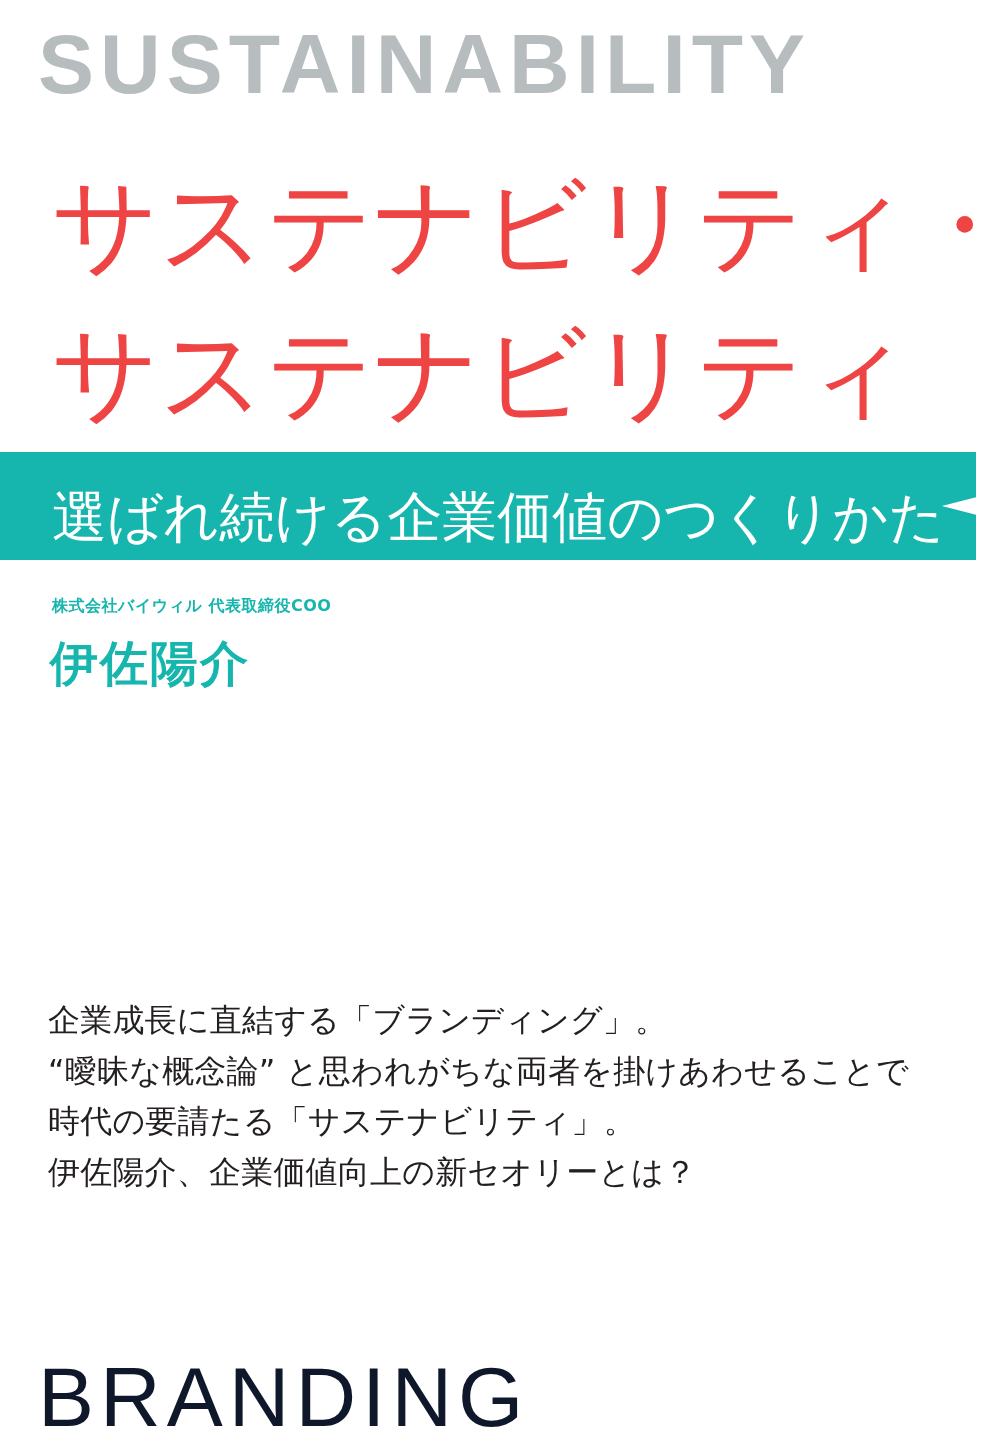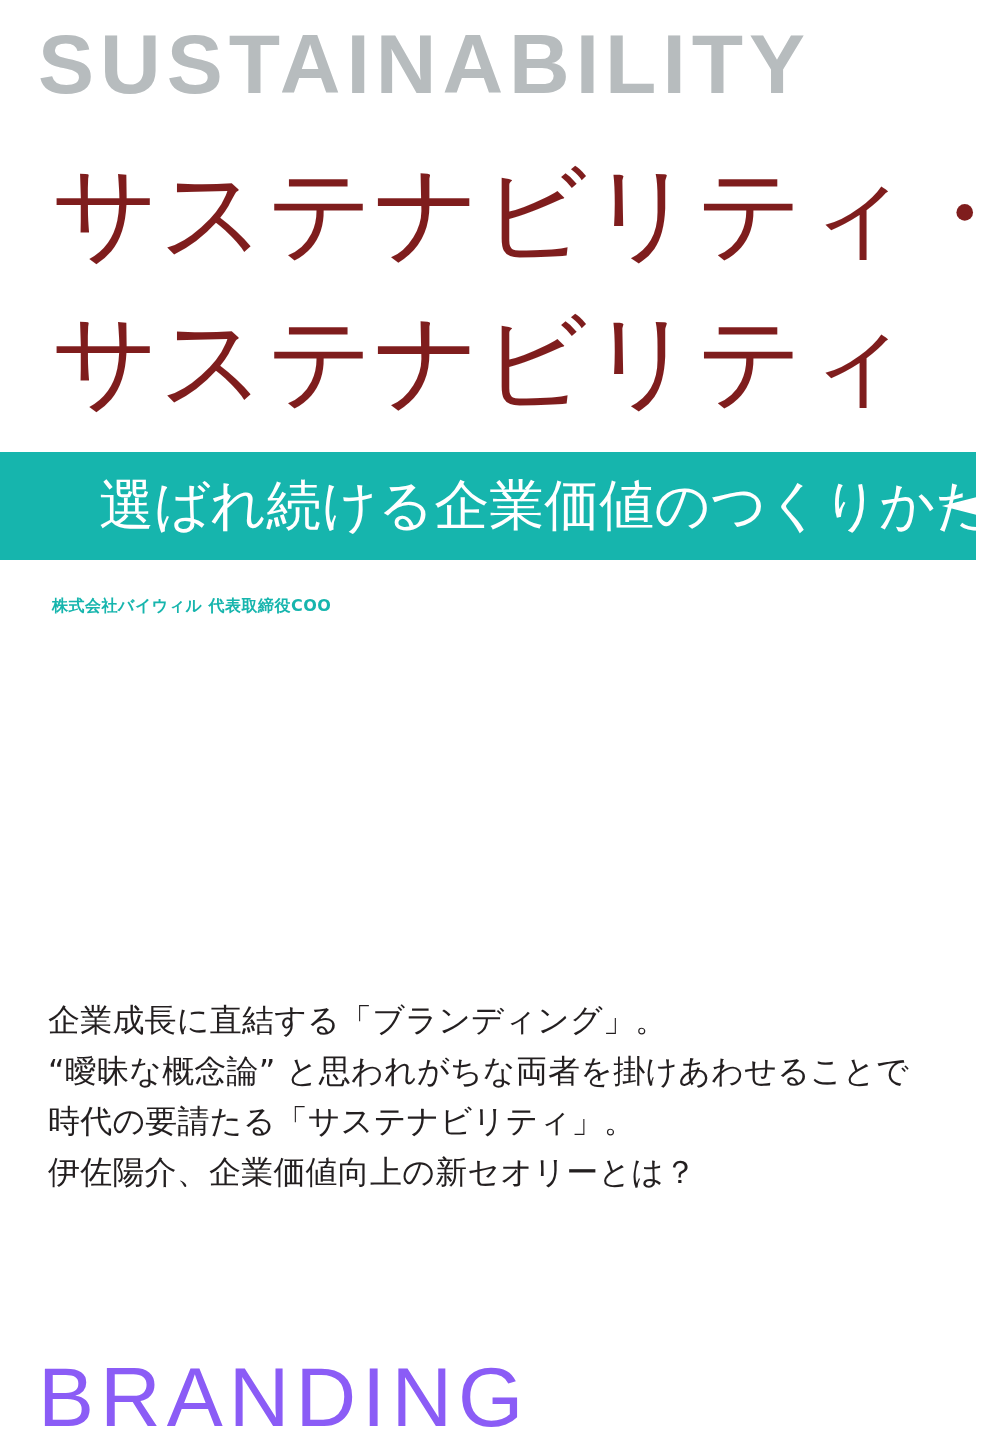--- a/index.html
+++ b/index.html
@@ -33,24 +33,24 @@
     font-size: 84px;
     letter-spacing: 6px;
     color: #b7bcbe;
     white-space: nowrap;
     line-height: 1;
   }
 
   
   .title-main {
     position: absolute;
-    top: 140px;
+    top: 152px;
     left: 52px;
     right: 30px;
-    color: #7f1d1d;
+    color: #ef4444;
     font-family: "DejaVu Sans", sans-serif;
     font-weight: 400;
     font-size: 104px;
     line-height: 1.42;
     letter-spacing: 1px;
   }
   .title-main .line {
     display: block;
     white-space: nowrap;
   }
@@ -60,33 +60,32 @@
     position: absolute;
     top: 452px;
     left: 0;
     width: 976px;
     height: 108px;
     background: #16b5ad;
     clip-path: polygon(0 0, 100% 0, 100% 42%, 96.5% 50%, 100% 58%, 100% 100%, 0 100%);
   }
   .ribbon-text {
     position: absolute;
-    top: 472px;
+    top: 484px;
     left: 52px;
     width: 900px;
     height: 68px;
     display: flex;
     align-items: center;
     color: #ffffff;
     font-family: Liberation Sans, sans-serif;
     font-size: 55px;
     font-weight: 400;
     letter-spacing: 0px;
     white-space: nowrap;
-    margin-left: 47px;
   }
 
   
   .author-affil {
     position: absolute;
     top: 596px;
     left: 52px;
     color: #16b5ad;
     font-family: "DejaVu Sans", sans-serif;
     font-size: 16px;
@@ -123,21 +122,21 @@
 
   
   .footer-en {
     position: absolute;
     bottom: 6px;
     left: 38px;
     font-family: "Liberation Sans", sans-serif;
     font-weight: 300;
     font-size: 84px;
     letter-spacing: 6px;
-    color: #8b5cf6;
+    color: #0f172a;
     line-height: 1;
     white-space: nowrap;
   }
 
   
   .publisher {
     position: absolute;
     right: 34px;
     bottom: 22px;
     font-family: "DejaVu Sans", sans-serif;
@@ -157,20 +156,21 @@
 
   <div class="title-main">
     <span class="line">サステナビリティ・</span>
     <span class="line">サステナビリティ</span>
   </div>
 
   <div class="ribbon"></div>
   <div class="ribbon-text">選ばれ続ける企業価値のつくりかた</div>
 
   <div class="author-affil">株式会社バイウィル 代表取締役COO</div>
+  <div class="author-name">伊佐陽介</div>
 
   <div class="blurb">
     <span class="line">企業成長に直結する「ブランディング」。</span>
     <span class="line">“曖昧な概念論” と思われがちな両者を掛けあわせることで</span>
     <span class="line">時代の要請たる「サステナビリティ」。</span>
     <span class="line">伊佐陽介、企業価値向上の新セオリーとは？</span>
   </div>
 
   <div class="footer-en">BRANDING</div>
 

